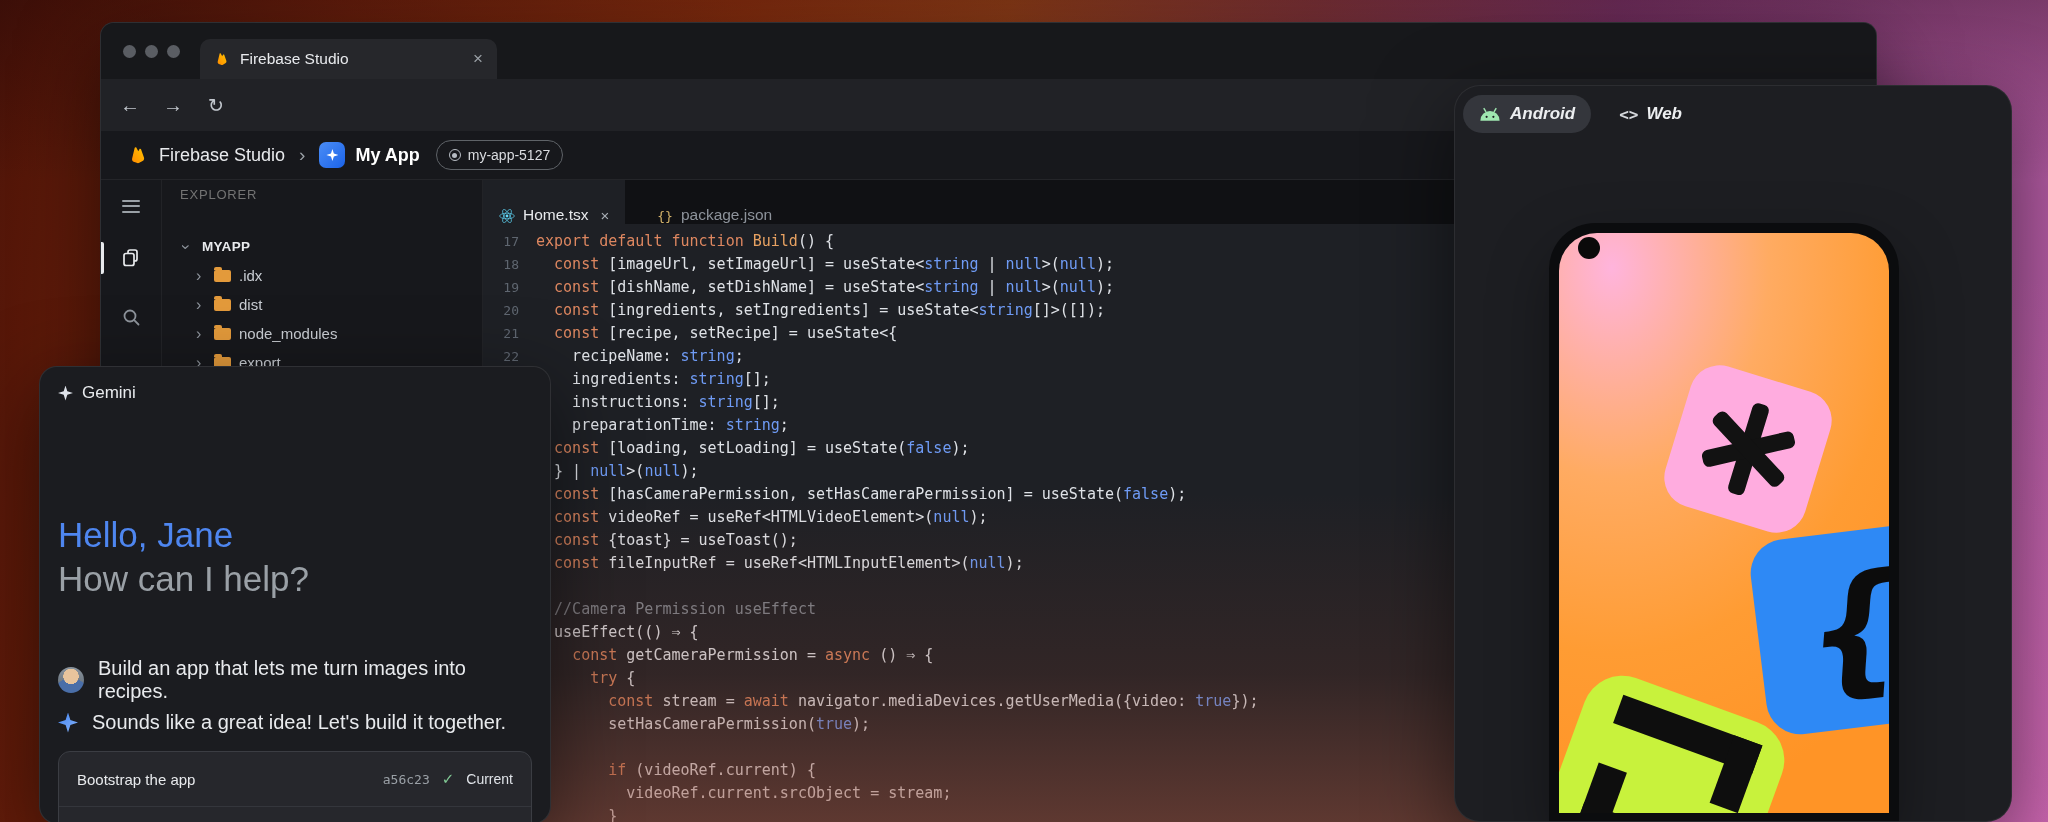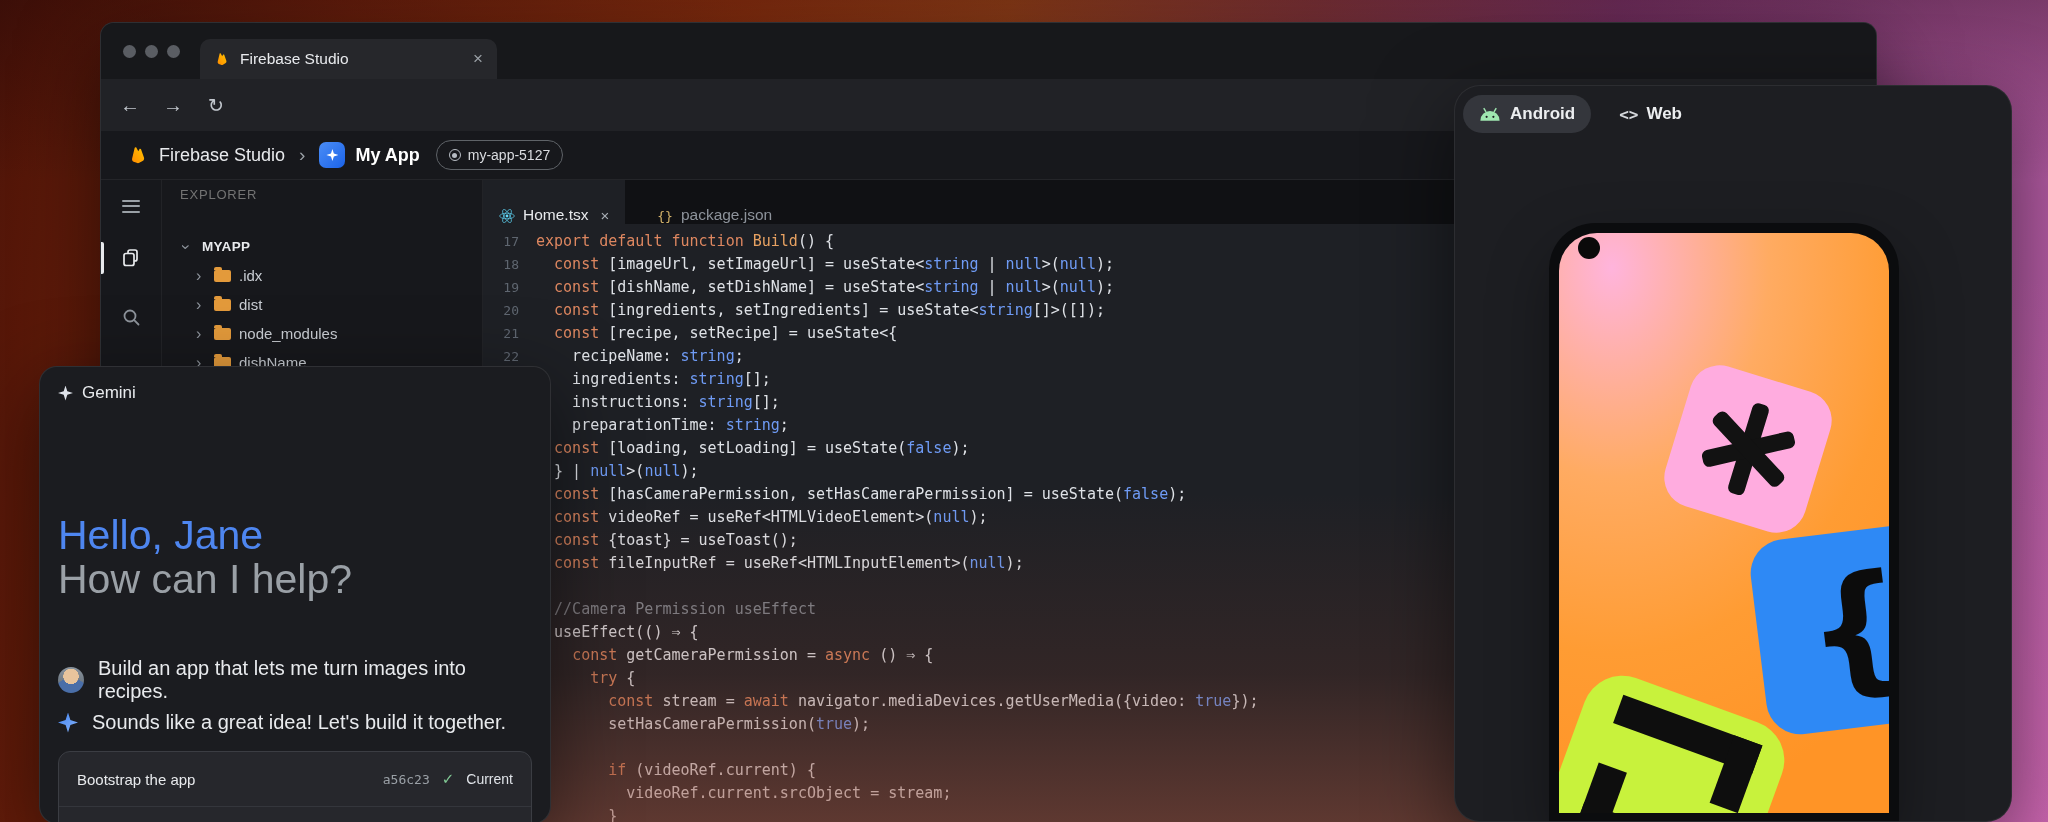--- a/index.html
+++ b/index.html
@@ -73,21 +73,21 @@
   .fade{position:absolute;left:0;right:0;bottom:0;height:330px;z-index:5;pointer-events:none;
     background:linear-gradient(180deg,rgba(150,75,55,0) 0%,rgba(120,58,42,.22) 55%,rgba(158,80,60,.5) 100%);}
   
   .gemini{position:absolute;left:39px;top:366px;width:510px;height:456px;background:#1b1c20;
     border:1px solid rgba(255,255,255,.09);border-radius:18px;z-index:20;overflow:hidden;
     box-shadow:0 24px 80px rgba(0,0,0,.5);}
   .gem-head{position:absolute;top:16px;left:18px;display:flex;align-items:center;gap:9px;}
   .star4{clip-path:polygon(50% 0%,62% 38%,100% 50%,62% 62%,50% 100%,38% 62%,0% 50%,38% 38%);}
   .gem-star{width:15px;height:15px;background:#dfe3ea;}
   .gem-title{font-size:17px;color:#e8eaed;}
-  .greeting{position:absolute;top:146px;left:18px;font-size:41px;font-weight:500;line-height:44px;}
+  .greeting{position:absolute;top:146px;left:18px;font-size:35px;font-weight:500;line-height:44px;}
   .greet1{color:#4e86f0;}
   .greet2{color:#9aa0a6;}
   .msg{position:absolute;left:18px;right:18px;display:flex;align-items:center;gap:14px;}
   .msg1{top:290px}.msg2{top:344px}
   .avatar{width:26px;height:26px;border-radius:50%;flex:0 0 26px;
     background:radial-gradient(circle at 50% 36%,#e8c49c 0 36%,rgba(0,0,0,0) 37%),
       radial-gradient(circle at 50% 108%,#4a6ea8 0 55%,rgba(0,0,0,0) 56%),
       linear-gradient(#8a949e,#5b6570);}
   .msg-star{width:20px;height:20px;background:linear-gradient(135deg,#4285f4,#8ab4f8);flex:0 0 20px;}
   .msg-text{font-size:20px;color:#e8eaed;}
@@ -96,21 +96,21 @@
   .tc-head{height:54px;display:flex;align-items:center;padding:0 18px;gap:12px;}
   .tc-title{flex:1;font-size:15px;font-weight:500;color:#e8eaed;}
   .tc-commit{font-family:"DejaVu Sans Mono",monospace;font-size:13px;color:#9aa0a6;}
   .tc-check{color:#81c995;font-size:15px;}
   .tc-status{font-size:14px;color:#dfe3e8;}
   .tc-div{height:1px;background:#34363c;}
   .tc-file{height:46px;display:flex;align-items:center;padding:0 18px;gap:10px;}
   
   .device{position:absolute;left:1454px;top:85px;width:558px;height:737px;background:#1d1e22;
     border:1px solid rgba(255,255,255,.07);border-radius:26px;z-index:20;overflow:hidden;
-    box-shadow:0 24px 80px rgba(0,0,0,.5);box-sizing:border-box;}
+    box-shadow:0 24px 80px rgba(0,0,0,.5);box-sizing:border-box;font-style:italic;}
   .toggle{position:absolute;top:9px;left:8px;display:flex;align-items:center;}
   .pill{height:38px;border-radius:19px;background:#34363c;display:flex;align-items:center;gap:9px;padding:0 16px;}
   .tg-label{font-size:17px;font-weight:600;color:#eceef0;}
   .webopt{display:flex;align-items:center;gap:8px;margin-left:28px;}
   .codetag{font-size:16px;font-weight:700;color:#d5d8dc;font-family:"DejaVu Sans Mono",monospace;}
   .phone{position:absolute;left:94px;top:137px;width:350px;height:600px;background:#0b0c0e;
     border-radius:46px 46px 0 0;padding:10px;box-sizing:border-box;box-shadow:0 24px 60px rgba(0,0,0,.35);}
   .screen{position:relative;width:330px;height:580px;border-radius:38px 38px 0 0;overflow:hidden;
     background:radial-gradient(125% 95% at 16% 6%, #ffb4dc 0%, #ffab62 38%, #ff9c33 70%, #ff9426 100%);}
   .hole{position:absolute;left:19px;top:4px;width:22px;height:22px;border-radius:50%;background:#0a0a0a;}
@@ -225,21 +225,21 @@
             <span>dist</span>
           </div>
           <div class="trow item">
             <span class="chev">›</span>
             <span class="folder"></span>
             <span>node_modules</span>
           </div>
           <div class="trow item">
             <span class="chev">›</span>
             <span class="folder"></span>
-            <span>dishName</span>
+            <span>export</span>
           </div>
         </div>
       </div>
 
       <div class="editor">
         <div class="tabstrip">
           <div class="etab active">
             <svg width="16" height="16" viewBox="-12 -12 24 24">
                 <circle r="2.1" fill="#61dafb"></circle>
                 <g stroke="#61dafb" stroke-width="1" fill="none">

